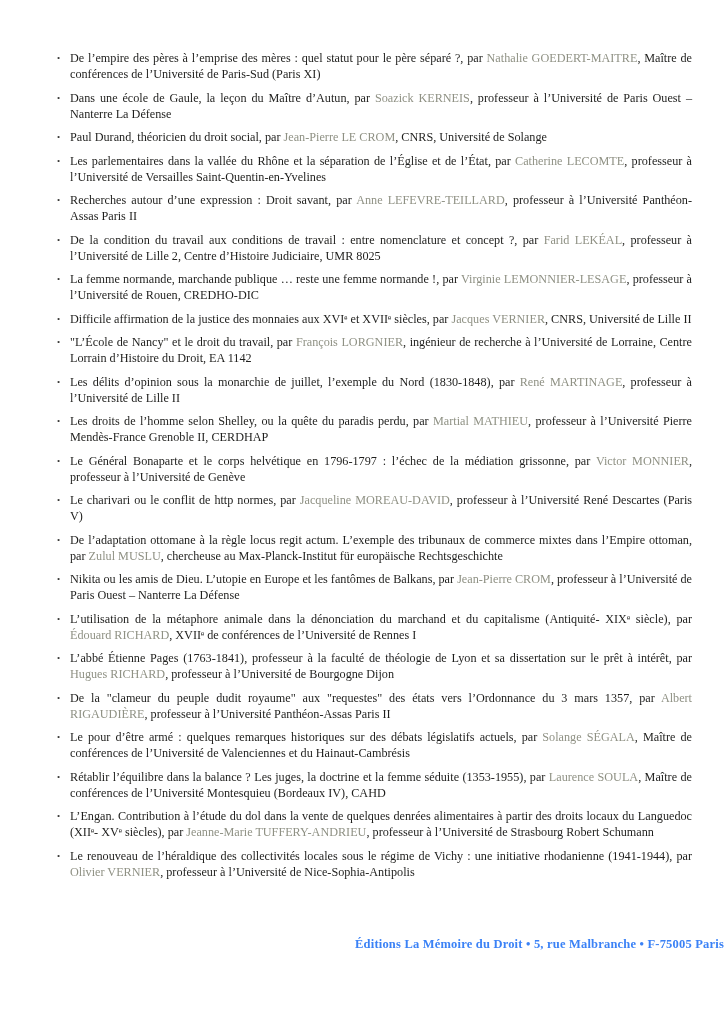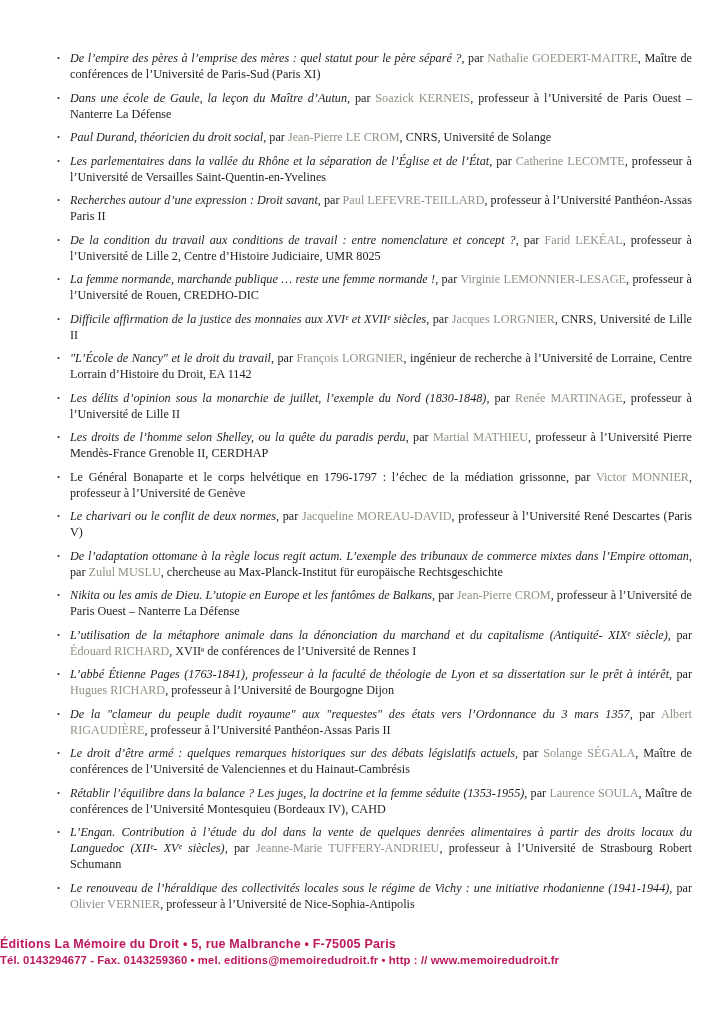--- a/index.html
+++ b/index.html
@@ -38,39 +38,38 @@
     -webkit-hyphens: auto;
   }
   li.item .bullet {
     position: absolute;
     left: 1px;
     top: 0px;
     font-size: 9px;
     color: #3a3a38;
   }
   li.item .title {
-    font-style: italic;
   }
   li.item.roman .title {
     font-style: normal;
     margin-top: 36px;
   }
   li.item .author {
     color: #8f9184;
     margin-top: 9px;
   }
   .footer {
     position: absolute;
     left: 0;
     right: 0;
     top: 936px;
-    text-align: left;
-    font-family: Liberation Sans, sans-serif;
+    text-align: right;
+    font-family: Liberation Serif, serif;
     font-weight: bold;
-    color: #be185d;
+    color: #3b82f6;
   }
   .footer .line1 {
     font-size: 12.5px;
     line-height: 16px;
     letter-spacing: 0.2px;
   }
   .footer .line2 {
     font-size: 11.3px;
     line-height: 16px;
     letter-spacing: 0.1px;
@@ -93,53 +92,53 @@
 
   <li class="item">
     <span class="bullet">•</span><span class="title">Paul Durand, théoricien du droit social</span><span class="plain">, par </span><span class="author">Jean-Pierre LE CROM</span><span class="plain">, CNRS, Université de Solange</span>
   </li>
 
   <li class="item">
     <span class="bullet">•</span><span class="title">Les parlementaires dans la vallée du Rhône et la séparation de l’Église et de l’État</span><span class="plain">, par </span><span class="author">Catherine LECOMTE</span><span class="plain">, professeur à l’Université de Versailles Saint-Quentin-en-Yvelines</span>
   </li>
 
   <li class="item">
-    <span class="bullet">•</span><span class="title">Recherches autour d’une expression : Droit savant</span><span class="plain">, par </span><span class="author">Paul LEFEVRE-TEILLARD</span><span class="plain">, professeur à l’Université Panthéon-Assas Paris II</span>
+    <span class="bullet">•</span><span class="title">Recherches autour d’une expression : Droit savant</span><span class="plain">, par </span><span class="author">Anne LEFEVRE-TEILLARD</span><span class="plain">, professeur à l’Université Panthéon-Assas Paris II</span>
   </li>
 
   <li class="item">
     <span class="bullet">•</span><span class="title">De la condition du travail aux conditions de travail : entre nomenclature et concept ?</span><span class="plain">, par </span><span class="author">Farid LEKÉAL</span><span class="plain">, professeur à l’Université de Lille 2, Centre d’Histoire Judiciaire, UMR 8025</span>
   </li>
 
   <li class="item">
     <span class="bullet">•</span><span class="title">La femme normande, marchande publique …  reste une femme normande !</span><span class="plain">, par </span><span class="author">Virginie LEMONNIER-LESAGE</span><span class="plain">, professeur à l’Université de Rouen, CREDHO-DIC</span>
   </li>
 
   <li class="item">
-    <span class="bullet">•</span><span class="title">Difficile affirmation de la justice des monnaies aux XVIᵉ et XVIIᵉ siècles</span><span class="plain">, par </span><span class="author">Jacques LORGNIER</span><span class="plain">, CNRS, Université de Lille II</span>
+    <span class="bullet">•</span><span class="title">Difficile affirmation de la justice des monnaies aux XVIᵉ et XVIIᵉ siècles</span><span class="plain">, par </span><span class="author">Jacques VERNIER</span><span class="plain">, CNRS, Université de Lille II</span>
   </li>
 
   <li class="item">
     <span class="bullet">•</span><span class="title">"L’École de Nancy" et le droit du travail</span><span class="plain">, par </span><span class="author">François LORGNIER</span><span class="plain">, ingénieur de recherche à l’Université de Lorraine, Centre Lorrain d’Histoire du Droit, EA 1142</span>
   </li>
 
   <li class="item">
-    <span class="bullet">•</span><span class="title">Les délits d’opinion sous la monarchie de juillet, l’exemple du Nord (1830-1848)</span><span class="plain">, par </span><span class="author">Renée MARTINAGE</span><span class="plain">, professeur à l’Université de Lille II</span>
+    <span class="bullet">•</span><span class="title">Les délits d’opinion sous la monarchie de juillet, l’exemple du Nord (1830-1848)</span><span class="plain">, par </span><span class="author">René MARTINAGE</span><span class="plain">, professeur à l’Université de Lille II</span>
   </li>
 
   <li class="item">
     <span class="bullet">•</span><span class="title">Les droits de l’homme selon Shelley, ou la quête du paradis perdu</span><span class="plain">, par </span><span class="author">Martial MATHIEU</span><span class="plain">, professeur à l’Université Pierre Mendès-France Grenoble II, CERDHAP</span>
   </li>
 
   <li class="item roman">
     <span class="bullet">•</span><span class="title">Le Général Bonaparte et le corps helvétique en 1796-1797 : l’échec de la médiation grissonne</span><span class="plain">, par </span><span class="author">Victor MONNIER</span><span class="plain">, professeur à l’Université de Genève</span>
   </li>
 
   <li class="item">
-    <span class="bullet">•</span><span class="title">Le charivari ou le conflit de deux normes</span><span class="plain">, par </span><span class="author">Jacqueline MOREAU-DAVID</span><span class="plain">, professeur à l’Université René Descartes (Paris V)</span>
+    <span class="bullet">•</span><span class="title">Le charivari ou le conflit de http normes</span><span class="plain">, par </span><span class="author">Jacqueline MOREAU-DAVID</span><span class="plain">, professeur à l’Université René Descartes (Paris V)</span>
   </li>
 
   <li class="item">
     <span class="bullet">•</span><span class="title">De l’adaptation ottomane à la règle locus regit actum. L’exemple des tribunaux de commerce mixtes dans l’Empire ottoman</span><span class="plain">, par </span><span class="author">Zulul MUSLU</span><span class="plain">, chercheuse au Max-Planck-Institut für europäische Rechtsgeschichte</span>
   </li>
 
   <li class="item">
     <span class="bullet">•</span><span class="title">Nikita ou les amis de Dieu. L’utopie en Europe et les fantômes de Balkans</span><span class="plain">, par </span><span class="author">Jean-Pierre CROM</span><span class="plain">, professeur à l’Université de Paris Ouest – Nanterre La Défense</span>
   </li>
 
@@ -149,35 +148,34 @@
 
   <li class="item">
     <span class="bullet">•</span><span class="title">L’abbé Étienne Pages (1763-1841), professeur à la faculté de théologie de Lyon et sa dissertation sur le prêt à intérêt</span><span class="plain">, par </span><span class="author">Hugues RICHARD</span><span class="plain">, professeur à l’Université de Bourgogne Dijon</span>
   </li>
 
   <li class="item">
     <span class="bullet">•</span><span class="title">De la "clameur du peuple dudit royaume" aux "requestes" des états vers l’Ordonnance du 3 mars 1357</span><span class="plain">, par </span><span class="author">Albert RIGAUDIÈRE</span><span class="plain">, professeur à l’Université Panthéon-Assas Paris II</span>
   </li>
 
   <li class="item">
-    <span class="bullet">•</span><span class="title">Le droit d’être armé : quelques remarques historiques sur des débats législatifs actuels</span><span class="plain">, par </span><span class="author">Solange SÉGALA</span><span class="plain">, Maître de conférences de l’Université de Valenciennes et du Hainaut-Cambrésis</span>
+    <span class="bullet">•</span><span class="title">Le pour d’être armé : quelques remarques historiques sur des débats législatifs actuels</span><span class="plain">, par </span><span class="author">Solange SÉGALA</span><span class="plain">, Maître de conférences de l’Université de Valenciennes et du Hainaut-Cambrésis</span>
   </li>
 
   <li class="item">
     <span class="bullet">•</span><span class="title">Rétablir l’équilibre dans la balance ? Les juges, la doctrine et la femme séduite (1353-1955)</span><span class="plain">, par </span><span class="author">Laurence SOULA</span><span class="plain">, Maître de conférences de l’Université Montesquieu (Bordeaux IV), CAHD</span>
   </li>
 
   <li class="item">
     <span class="bullet">•</span><span class="title">L’Engan. Contribution à l’étude du dol dans la vente de quelques denrées alimentaires à partir des droits locaux du Languedoc (XIIᵉ- XVᵉ siècles)</span><span class="plain">, par </span><span class="author">Jeanne-Marie TUFFERY-ANDRIEU</span><span class="plain">, professeur à l’Université de Strasbourg Robert Schumann</span>
   </li>
 
   <li class="item">
     <span class="bullet">•</span><span class="title">Le renouveau de l’héraldique des collectivités locales sous le régime de Vichy : une initiative rhodanienne (1941-1944)</span><span class="plain">, par </span><span class="author">Olivier VERNIER</span><span class="plain">, professeur à l’Université de Nice-Sophia-Antipolis</span>
   </li>
 </ul>
   </div>
 
   <div class="footer">
     <div class="line1">Éditions La Mémoire du Droit • 5, rue Malbranche • F-75005 Paris</div>
-    <div class="line2">Tél. 0143294677 - Fax. 0143259360 • mel. editions@memoiredudroit.fr • http : // www.memoiredudroit.fr</div>
   </div>
 
 </div>
 
 </body></html>

